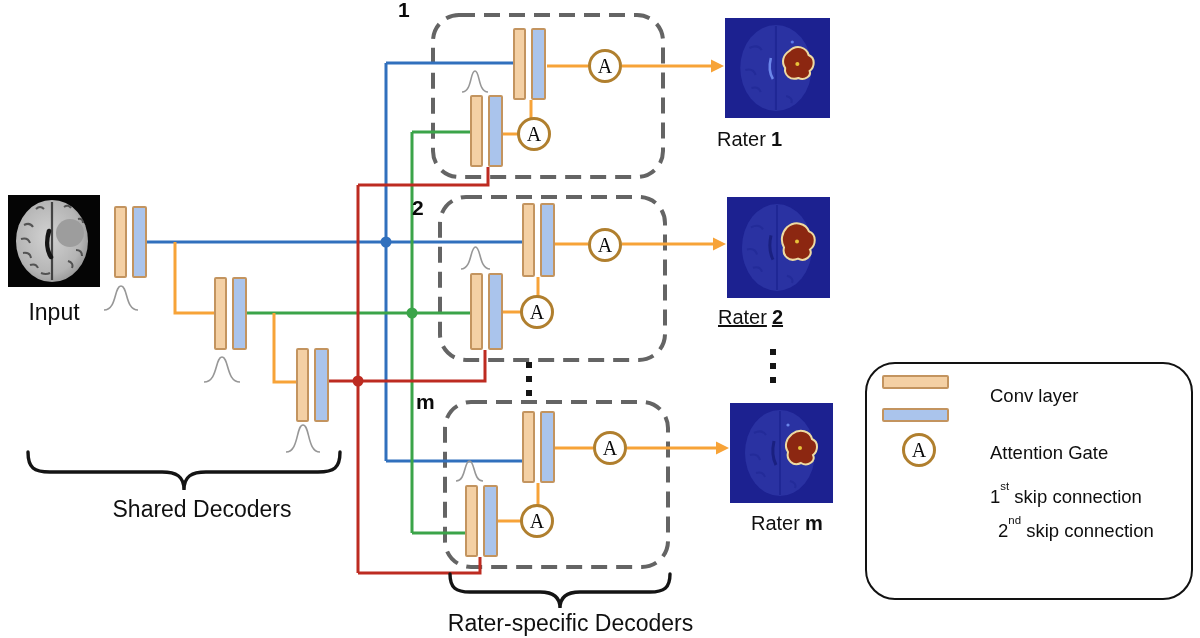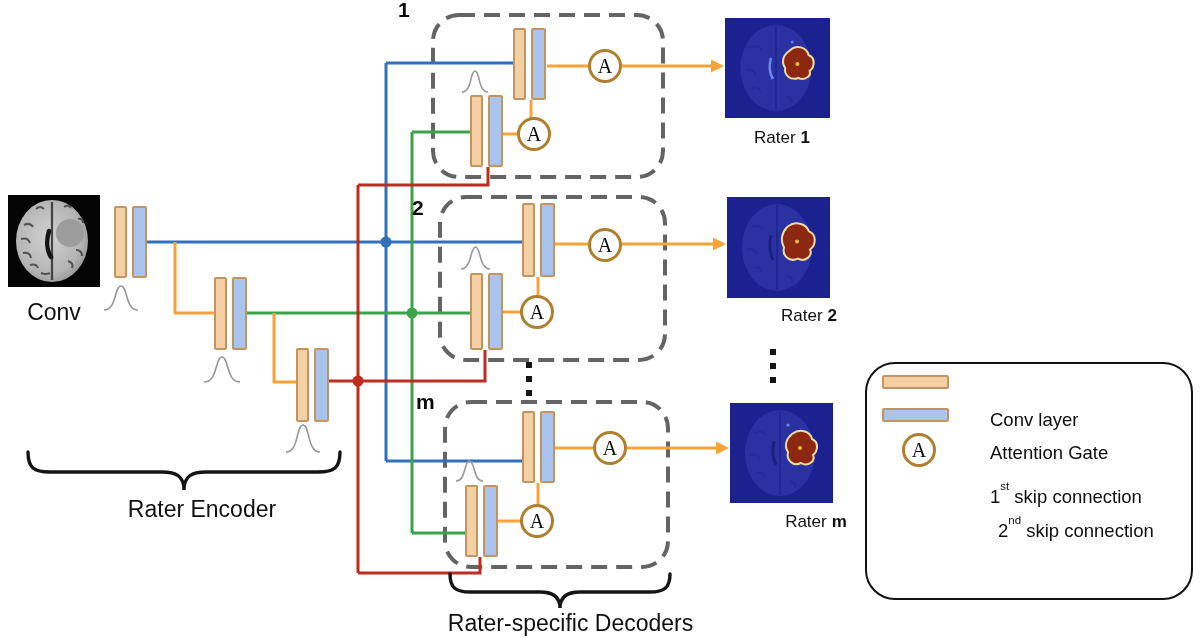--- a/index.html
+++ b/index.html
@@ -28,21 +28,21 @@
   .bar.bayes{width:13px;background:var(--bayes-fill,#f4d0a4);}
   .bar.conv{width:15px;background:var(--conv-fill,#aac4ec);}
 
   .gate{position:absolute;width:34px;height:34px;border-radius:50%;background:#fff;
         border:3.5px solid var(--gate-ring,#b07f2e);box-sizing:border-box;z-index:3;
         display:flex;align-items:center;justify-content:center;}
   .gate span{font-family:"Liberation Serif",serif;font-size:20px;color:#0a0a0a;line-height:1;}
 
   .caption{position:absolute;z-index:4;text-align:center;font-size:23px;color:#101010;}
   .dec-id{position:absolute;z-index:4;font-size:21px;font-weight:bold;color:#0a0a0a;}
-  .rater-label{position:absolute;z-index:4;width:130px;text-align:center;font-size:17px;color:#101010;}
+  .rater-label{position:absolute;z-index:4;width:130px;text-align:left;font-size:20px;color:#101010;}
   .rater-label .w{margin-right:5px;}
   .rater-label b{font-weight:bold;}
 
   .brain{position:absolute;z-index:2;line-height:0;}
   .brain svg{display:block;}
 
   #legend-box{position:absolute;left:865px;top:362px;width:328px;height:238px;z-index:2;
               border:2.5px solid #121212;border-radius:30px;box-sizing:border-box;background:#fff;}
   .lbar{position:absolute;width:67px;height:14px;border:2.5px solid var(--layer-border,#c3945f);
         border-radius:2px;box-sizing:border-box;z-index:3;}
@@ -151,21 +151,21 @@
         </radialGradient>
       </defs>
       <rect width="92" height="92" fill="#050505"></rect>
       <ellipse cx="44" cy="46" rx="36" ry="41" fill="url(#gIn)"></ellipse>
       <path d="M44,7 V85" stroke="#2e2e2e" stroke-width="2.2" opacity="0.85"></path>
       <circle cx="62" cy="38" r="14" fill="#9d9d9d"></circle>
       <path d="M41,36 C38,46 39,56 43,62" stroke="#141414" stroke-width="4.5" stroke-linecap="round" fill="none"></path>
       <path d="M16,30 q6,-3 9,2 M13,44 q7,-2 9,4 M15,58 q7,-1 8,5 M22,70 q6,-2 8,3 M60,66 q6,2 4,7 M68,55 q6,0 6,6 M28,14 q4,-4 8,0 M56,12 q4,-3 7,1 M70,24 q5,-1 5,4 M33,78 q5,2 9,0" stroke="#3a3a3a" stroke-width="2" fill="none" opacity="0.8"></path>
     </svg>
   </div>
-  <div class="caption" style="left:8px;top:299px;width:92px;">Conv</div>
+  <div class="caption" style="left:8px;top:299px;width:92px;">Input</div>
 
   <div class="pair" style="left:114px;top:206px;height:72px;">
     <div class="bar bayes"></div>
     <div class="bar conv"></div>
   </div>
   <div class="pair" style="left:214px;top:277px;height:73px;">
     <div class="bar bayes"></div>
     <div class="bar conv"></div>
   </div>
   <div class="pair" style="left:296px;top:348px;height:74px;">
@@ -241,51 +241,51 @@
     <svg width="103" height="101" viewBox="0 0 103 100" preserveAspectRatio="none">
       <rect width="103" height="100" fill="#1c2190"></rect>
       <ellipse cx="50" cy="50" rx="35" ry="43" fill="#2a32a2"></ellipse>
       <path d="M50,8 V92" stroke="#1f2795" stroke-width="2"></path>
       <path d="M24,30 q8,-4 12,2 M20,52 q8,-2 10,5 M26,70 q7,-2 9,4 M60,78 q7,2 5,7" stroke="#232b99" stroke-width="2" fill="none"></path>
       <path d="M44,38 C42,47 43,56 46,62" stroke="#1a2080" stroke-width="3" fill="none"></path>
       <path d="M60,30 C68,23 79,26 82,34 C90,37 89,48 83,52 C86,58 78,65 71,61 C62,65 55,58 57,50 C53,43 55,35 60,30 Z" fill="#8c2711" stroke="#eedaa2" stroke-width="2"></path>
       <circle cx="70" cy="44" r="2" fill="#e8c23a"></circle>
     </svg>
   </div>
-  <div class="rater-label" style="left:744px;top:306px;">
+  <div class="rater-label" style="left:718px;top:306px;text-decoration:underline;">
     <span class="w">Rater</span><b>2</b>
   </div>
 
   <div class="brain" style="left:730px;top:403px;">
     <svg width="103" height="100" viewBox="0 0 103 100" preserveAspectRatio="none">
       <rect width="103" height="100" fill="#1c2190"></rect>
       <ellipse cx="50" cy="50" rx="35" ry="43" fill="#2a32a2"></ellipse>
       <path d="M50,8 V92" stroke="#1f2795" stroke-width="2"></path>
       <path d="M24,30 q8,-4 12,2 M20,52 q8,-2 10,5 M26,70 q7,-2 9,4 M60,78 q7,2 5,7" stroke="#232b99" stroke-width="2" fill="none"></path>
       <path d="M44,38 C42,47 43,56 46,62" stroke="#1a2080" stroke-width="3" fill="none"></path>
       <path d="M62,31 C70,25 80,28 82,36 C89,39 88,48 83,52 C86,58 78,64 71,60 C63,64 56,57 58,49 C54,43 56,36 62,31 Z" fill="#8c2711" stroke="#eedaa2" stroke-width="2"></path>
       <circle cx="70" cy="45" r="2" fill="#e8c23a"></circle>
       <circle cx="58" cy="22" r="1.6" fill="#6b86ea"></circle>
     </svg>
   </div>
   <div class="rater-label" style="left:751px;top:512px;">
     <span class="w">Rater</span><b>m</b>
   </div>
 
-  <div class="caption" style="left:92px;top:496px;width:220px;">Rater Encoder</div>
+  <div class="caption" style="left:92px;top:496px;width:220px;">Shared Decoders</div>
   <div class="caption" style="left:428px;top:610px;width:285px;">Rater-specific Decoders</div>
 
   <div id="legend-box"></div>
   <div class="lbar bayes" style="left:882px;top:375px;"></div>
   <div class="lbar conv" style="left:882px;top:408px;"></div>
   <div class="gate" style="left:902px;top:433px;">
     <span>A</span>
     </div>
 
-  <div class="leg-text" style="top:408px;">Conv layer</div>
+  <div class="leg-text" style="top:384px;">Conv layer</div>
   <div class="leg-text" style="top:441px;">Attention Gate</div>
   <div class="leg-text" style="top:480px;">
     <span>1</span><sup>st</sup><span> skip connection</span>
   </div>
   <div class="leg-text" style="top:514px;margin-left:8px;">
     <span>2</span><sup>nd</sup><span> skip connection</span>
   </div>
 
 </div>
 

